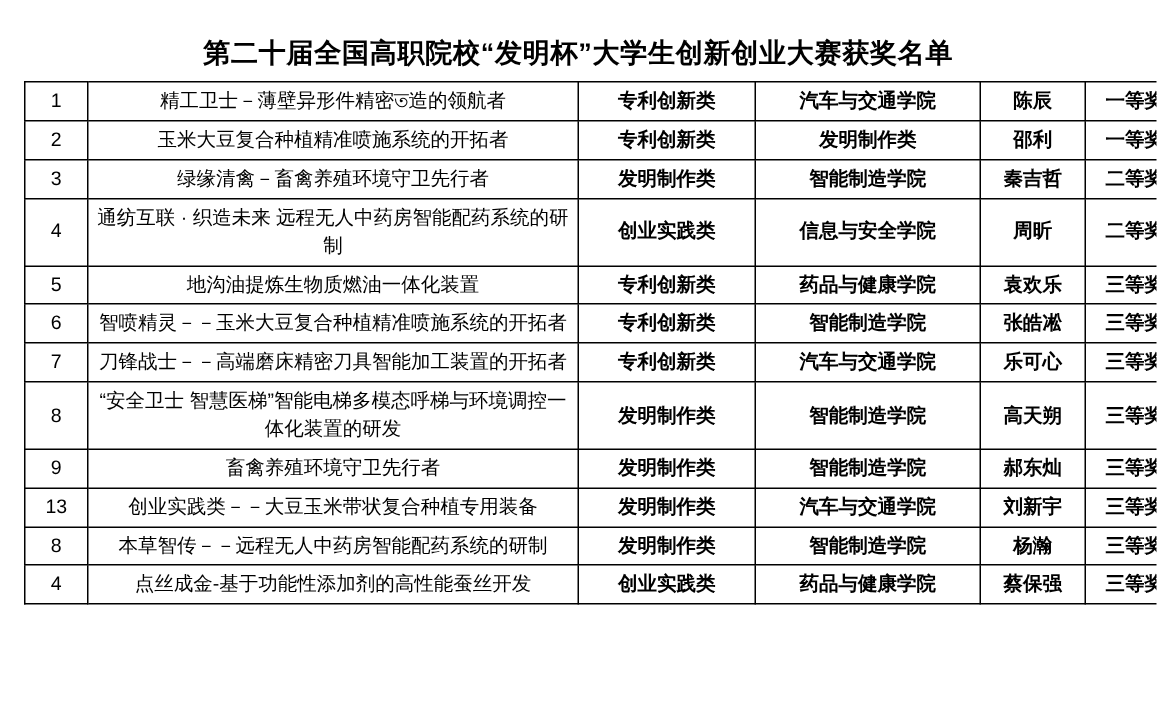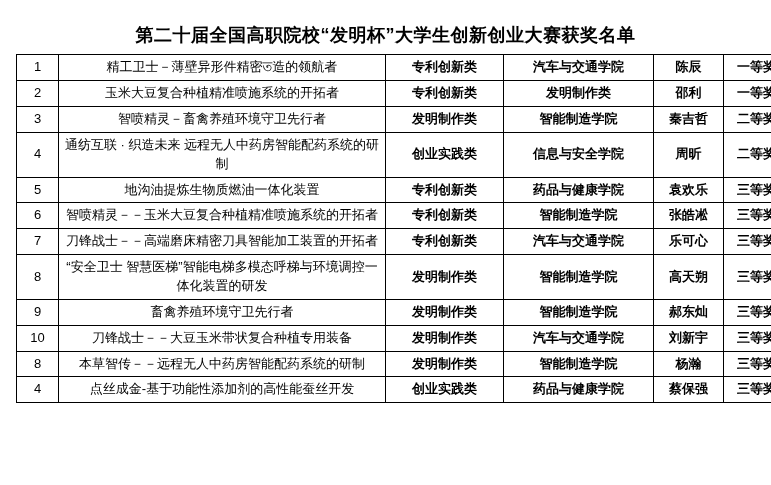--- a/index.html
+++ b/index.html
@@ -83,21 +83,21 @@
       <tr>
         <td class="idx">2</td>
         <td class="title">玉米大豆复合种植精准喷施系统的开拓者</td>
         <td class="cat">专利创新类</td>
         <td class="college">发明制作类</td>
         <td class="name">邵利</td>
         <td class="prize">一等奖</td>
       </tr>
       <tr>
         <td class="idx">3</td>
-        <td class="title">智喷精灵－畜禽养殖环境守卫先行者</td>
+        <td class="title">绿缘清禽－畜禽养殖环境守卫先行者</td>
         <td class="cat">发明制作类</td>
         <td class="college">智能制造学院</td>
         <td class="name">秦吉哲</td>
         <td class="prize">二等奖</td>
       </tr>
       <tr>
         <td class="idx">4</td>
         <td class="title">通纺互联 · 织造未来  远程无人中药房智能配药系统的研制</td>
         <td class="cat">创业实践类</td>
         <td class="college">信息与安全学院</td>
@@ -138,22 +138,22 @@
       </tr>
       <tr>
         <td class="idx">9</td>
         <td class="title">畜禽养殖环境守卫先行者</td>
         <td class="cat">发明制作类</td>
         <td class="college">智能制造学院</td>
         <td class="name">郝东灿</td>
         <td class="prize">三等奖</td>
       </tr>
       <tr>
-        <td class="idx">10</td>
-        <td class="title">刀锋战士－－大豆玉米带状复合种植专用装备</td>
+        <td class="idx">13</td>
+        <td class="title">创业实践类－－大豆玉米带状复合种植专用装备</td>
         <td class="cat">发明制作类</td>
         <td class="college">汽车与交通学院</td>
         <td class="name">刘新宇</td>
         <td class="prize">三等奖</td>
       </tr>
       <tr>
         <td class="idx">8</td>
         <td class="title">本草智传－－远程无人中药房智能配药系统的研制</td>
         <td class="cat">发明制作类</td>
         <td class="college">智能制造学院</td>

